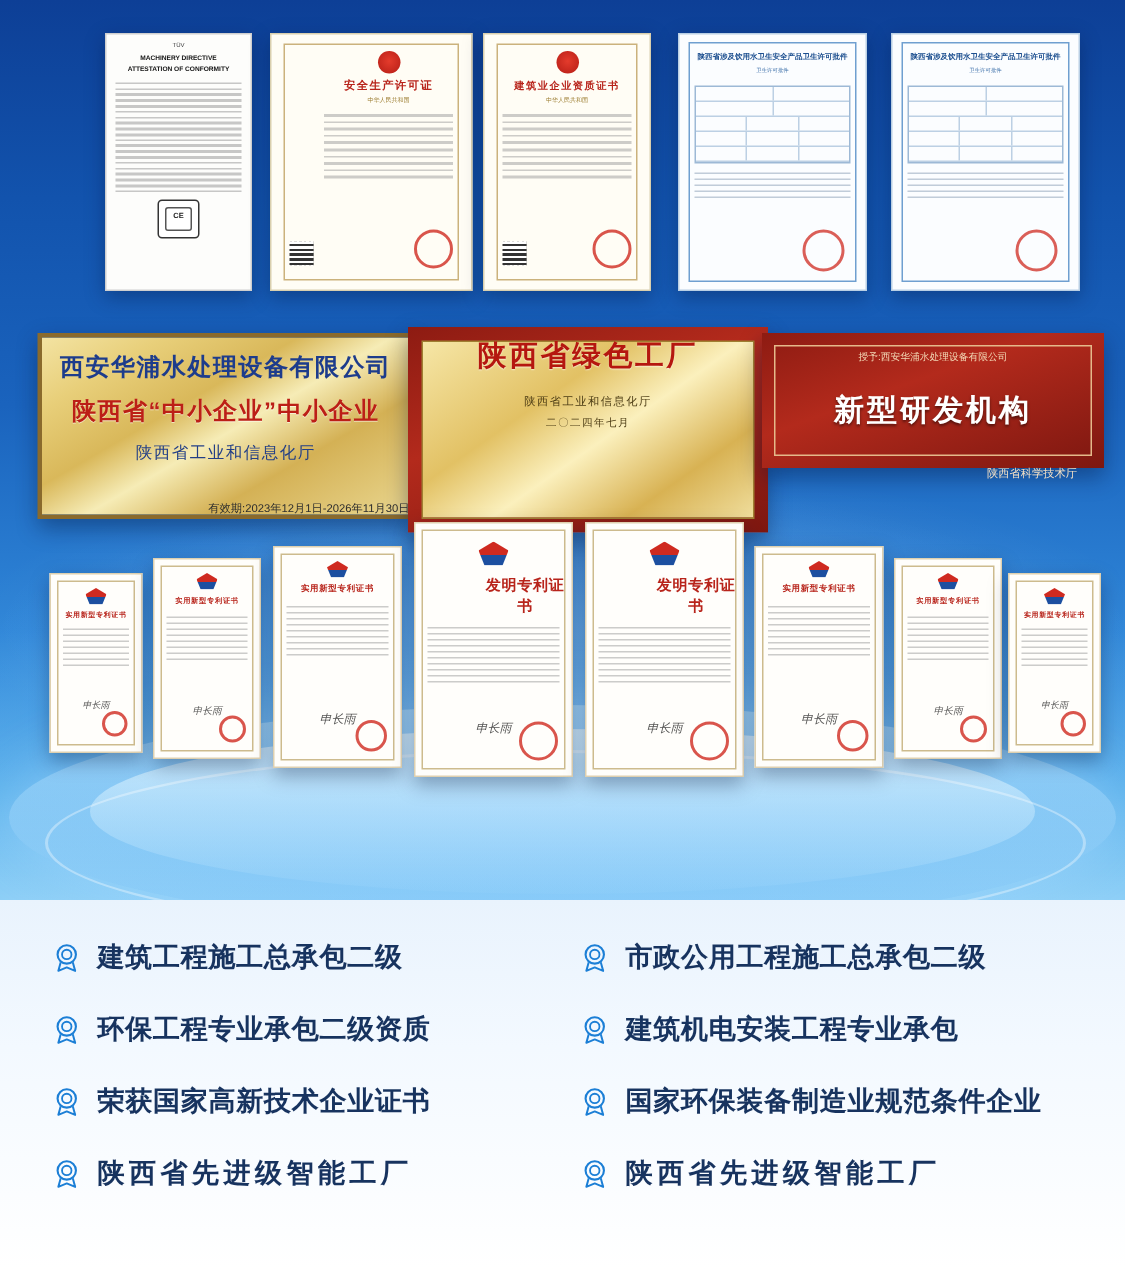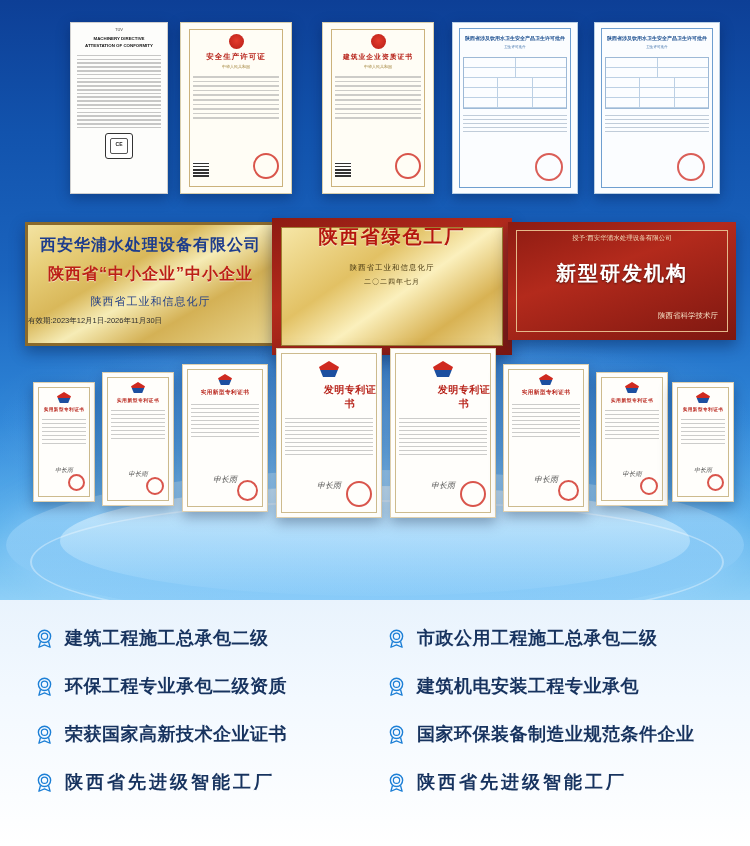--- a/index.html
+++ b/index.html
@@ -84,32 +84,32 @@
   .plaque-gold{
     background:linear-gradient(150deg,#f3e3a2 0%,#e8cf7a 18%,#d9b85a 38%,#f6ecb6 52%,#d4b155 70%,#e9d68f 100%);
     border:3px solid #8a6a2c;
   }
   .plaque-red{background:linear-gradient(160deg,#8d1b12,#b32a1c 40%,#7d1710);}
   .p1{left:25px;top:222px;width:245px;height:118px;}
   .p1 .t1{font-size:16px;color:#1d3c8c;text-align:center;margin-top:10px;font-weight:bold;letter-spacing:1px;}
   .p1 .t2{font-size:16px;color:#bc1f16;text-align:center;margin-top:8px;font-weight:bold;letter-spacing:1px;
           text-shadow:0 1px 0 rgba(255,255,255,.55);}
   .p1 .t3{font-size:11px;color:#233f86;text-align:center;margin-top:9px;letter-spacing:1px;}
-  .p1 .t4{font-size:7.5px;color:#2d2d2d;text-align:left;margin-top:7px;}
+  .p1 .t4{font-size:7.5px;color:#2d2d2d;text-align:right;margin-top:25px;}
 
   .p2{left:272px;top:218px;width:228px;height:125px;padding:6px;}
   .p2 .gold-in{position:absolute;left:9px;top:9px;right:9px;bottom:9px;
     background:linear-gradient(145deg,#f6e6a6,#e2c164 35%,#fbf0bd 55%,#d8b253 78%,#efdd9c);
     border:1px solid #a07f32;}
   .p2 .t1{position:relative;font-size:19px;color:#b5170f;text-align:center;font-weight:bold;letter-spacing:2px;
           text-shadow:0 1px 1px rgba(255,255,255,.6);}
   .p2 .t2{position:relative;font-size:7.5px;color:#4a3a12;text-align:center;margin-top:13px;letter-spacing:1px;}
   .p2 .t3{position:relative;font-size:7px;color:#4a3a12;text-align:center;margin-top:4px;letter-spacing:1px;}
 
-  .p3{left:508px;top:222px;width:228px;height:118px;}
+  .p3{left:508px;top:222px;width:228px;height:90px;}
   .p3 .in{position:absolute;left:8px;top:8px;right:8px;bottom:8px;border:1px solid #e5b98a;}
   .p3 .t0{font-size:6.5px;color:#f3d9b6;text-align:center;margin-top:12px;}
   .p3 .t1{font-size:20px;color:#fff;text-align:center;margin-top:17px;font-weight:bold;letter-spacing:2px;
           text-shadow:0 1px 2px rgba(0,0,0,.5);}
   .p3 .t2{font-size:7.5px;color:#f6e2c6;text-align:right;margin:24px 18px 0 0;}
 
   
   .pat{position:absolute;background:#fffefb;border:1px solid #ded0b0;box-shadow:0 5px 12px rgba(0,20,60,.35);overflow:hidden;}
   .pat .frame{position:absolute;left:4px;top:4px;right:4px;bottom:4px;border:1px solid #cdbb8e;}
   .pat .logo{width:14px;height:11px;margin:9px auto 0;
@@ -173,21 +173,21 @@
           <i></i>
           <i></i>
           <i></i>
           <i></i>
       </div>
       <div class="ce-badge">
           <div class="ce-txt">CE</div>
         </div>
     </div>
 
-    <div class="cert doc-cn r1" style="left:180px;">
+    <div class="cert doc-cn r1" style="left:180px;padding-left:23px;">
       <div class="band"></div>
       <div class="emblem"></div>
       <div class="cn-title">安全生产许可证</div>
       <div class="cn-sub">中华人民共和国</div>
       <div class="cn-body">
           <i></i>
           <i></i>
           <i></i>
           <i></i>
           <i></i>

